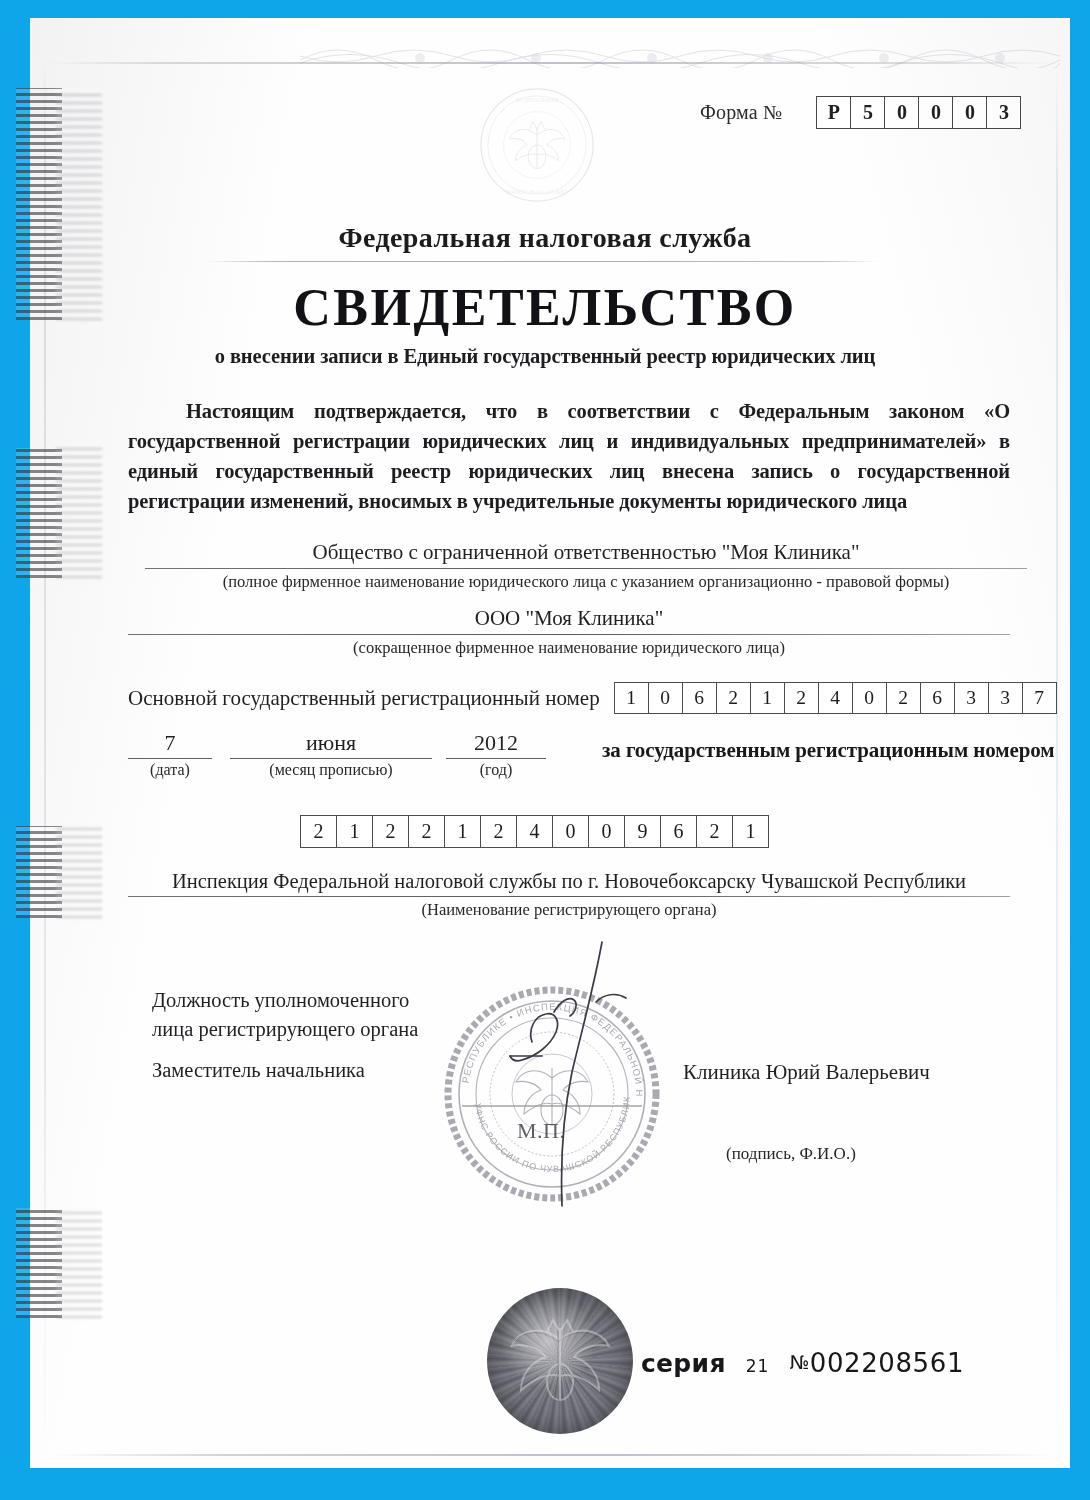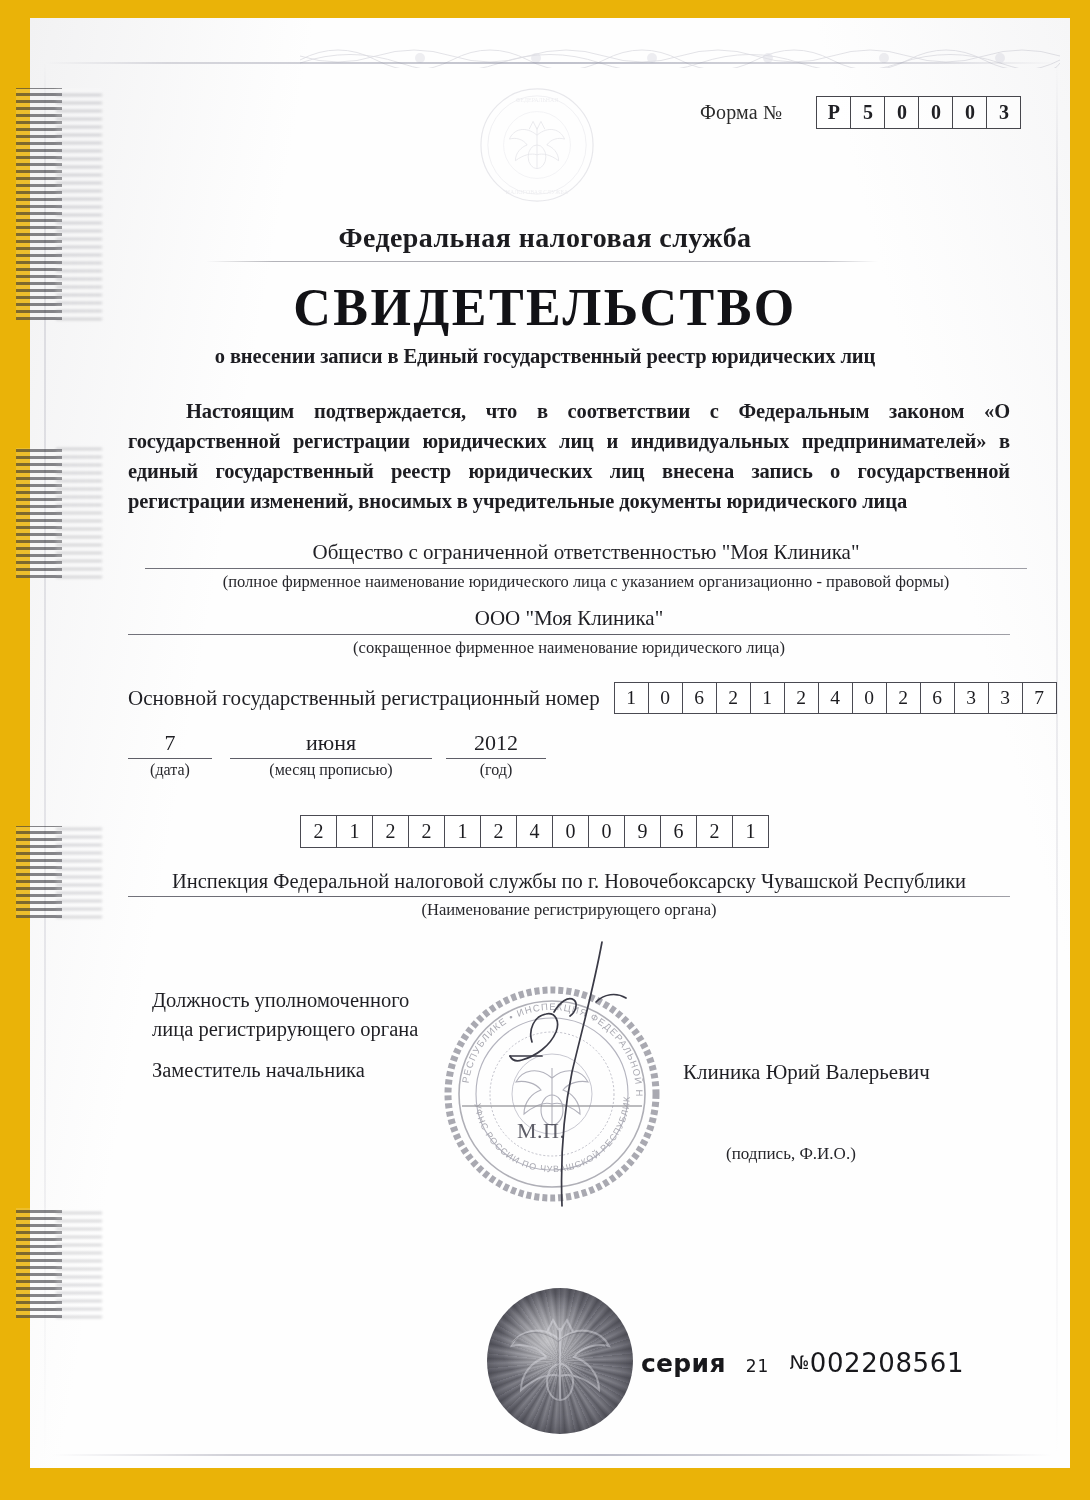--- a/index.html
+++ b/index.html
@@ -8,21 +8,21 @@
     background: #ffffff;
   }
   body {
     font-family: "Liberation Serif", "DejaVu Serif", serif;
     color: #1a1a1a;
   }
   #page {
     position: relative;
     width: 1090px;
     height: 1500px;
-    background: #eab308;
+    background: #0ea5e9;
     overflow: hidden;
   }
 
   
   .paper-tint {
     position: absolute;
     left: 30px; top: 18px;
     width: 1040px; height: 1450px;
     background:
       linear-gradient(100deg, rgba(232,232,234,0.55) 0%, rgba(255,255,255,0) 22%),
@@ -468,20 +468,21 @@
     <div class="date-part" style="width:202px; margin-left:18px;">
       <div class="dv">июня</div>
       <div class="drule"></div>
       <div class="dcap">(месяц прописью)</div>
     </div>
     <div class="date-part" style="width:100px; margin-left:14px;">
       <div class="dv">2012</div>
       <div class="drule"></div>
       <div class="dcap">(год)</div>
     </div>
+    <div class="grn-tail">за  государственным регистрационным номером</div>
   </div>
 
   <div class="grn-boxes">
     <span class="cell">2</span>
     <span class="cell">1</span>
     <span class="cell">2</span>
     <span class="cell">2</span>
     <span class="cell">1</span>
     <span class="cell">2</span>
     <span class="cell">4</span>

